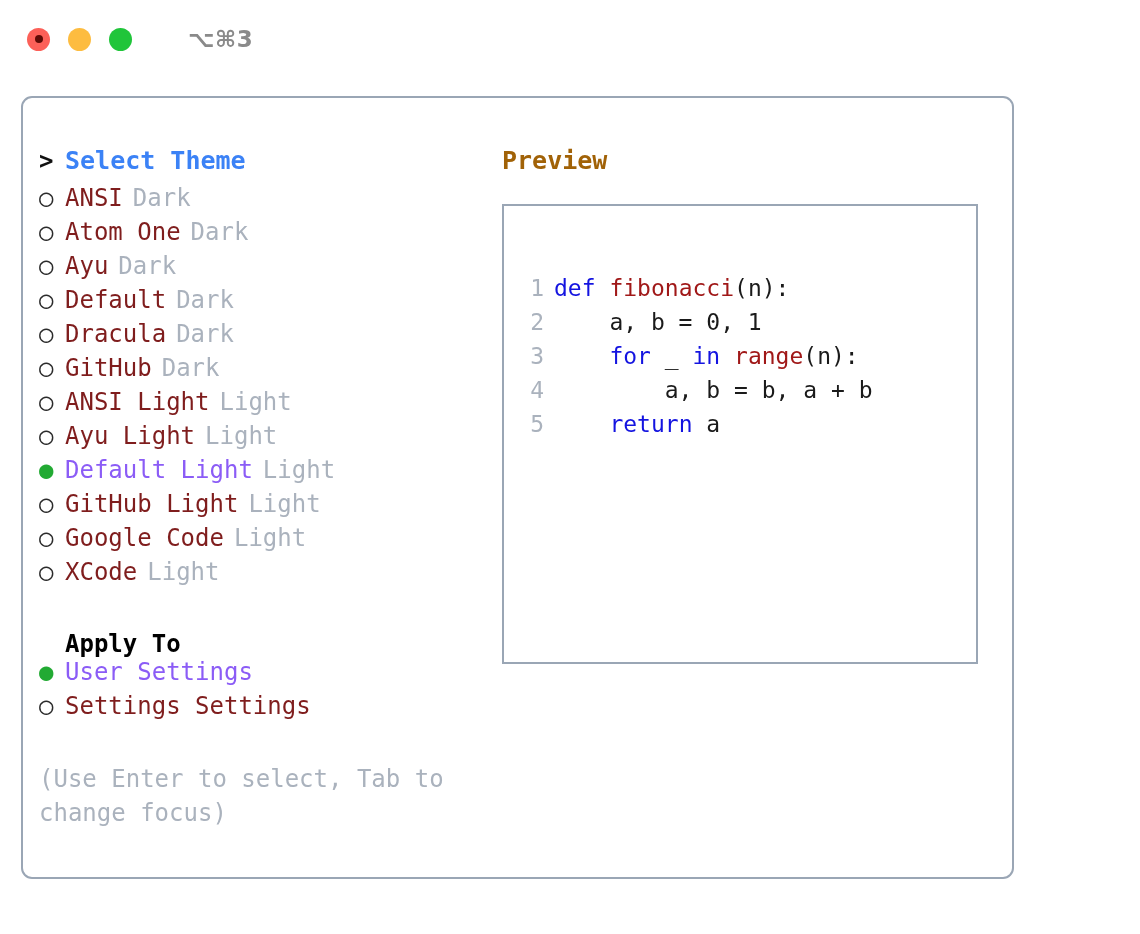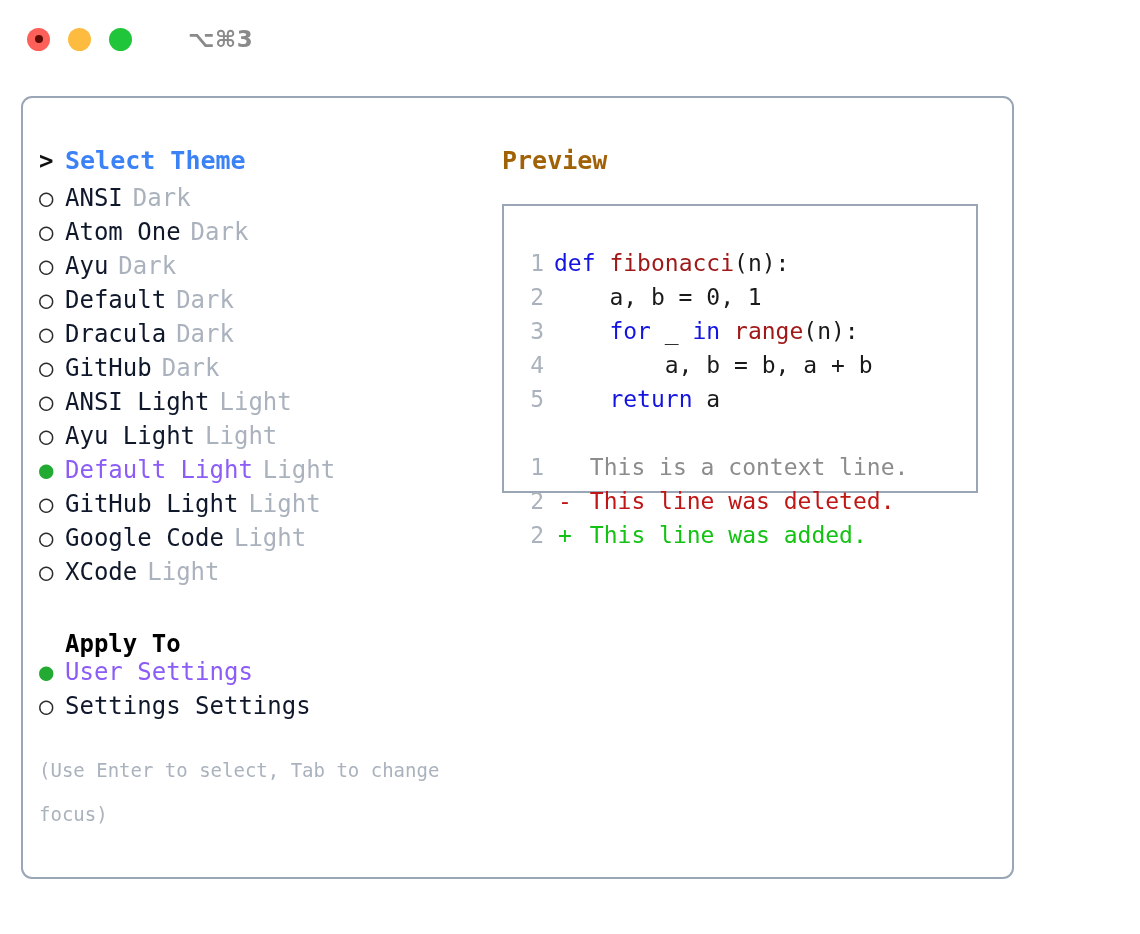--- a/index.html
+++ b/index.html
@@ -104,21 +104,21 @@
 
   .marker {
     display: inline-block;
     width: 26px;
     flex: 0 0 26px;
     color: #2b2b2b;
     font-size: 24px;
   }
   .marker.dot-filled { color: #22aa33; }
 
-  .label { color: #0f172a; }
+  .label { color: #7f1d1d; }
   .label.selected { color: #8b5cf6; }
   .tag {
     color: #aab2bd;
     margin-left: 10px;
   }
 
   .header-row {
     display: flex;
     align-items: baseline;
     height: 38px;
@@ -135,49 +135,49 @@
     display: flex;
     align-items: flex-end;
     height: 36px;
     font-size: 24px;
     font-weight: bold;
     white-space: pre;
   }
   .apply-header .spacer { display:inline-block; width:26px; flex:0 0 26px; }
 
   .hint {
-    margin-top: 22px;
-    font-size: 19px;
+    margin-top: 36px;
+    font-size: 24px;
     color: #aab2bd;
-    line-height: 44px;
+    line-height: 34px;
     width: 420px;
     white-space: pre-wrap;
   }
 
   
   .right-col {
     position: absolute;
     left: 479px;
     top: 48px;
     width: 500px;
   }
   .preview-title {
     font-size: 25px;
     font-weight: bold;
     color: #a16207;
     height: 38px;
   }
   .preview-box {
     margin-top: 20px;
     width: 476px;
-    height: 289px;
+    height: 460px;
     border: 2px solid #9aa6b5;
     box-sizing: border-box;
     background: #ffffff;
-    padding: 40px 0 0 14px;
+    padding: 65px 0 0 14px;
   }
   .code-line {
     height: 34px;
     font-size: 23px;
     white-space: pre;
     line-height: 34px;
   }
   .lno {
     display: inline-block;
     width: 26px;
@@ -258,23 +258,18 @@
 
         <div class="preview-box">
           <div id="code-block">
               <div class="code-line"><span class="lno">1</span><span class="kw">def</span><span class="plain"> </span><span class="fn">fibonacci</span><span class="plain">(n):</span></div>
               <div class="code-line"><span class="lno">2</span><span class="plain">    a, b = 0, 1</span></div>
               <div class="code-line"><span class="lno">3</span><span class="plain">    </span><span class="kw">for</span><span class="plain"> _ </span><span class="kw">in</span><span class="plain"> </span><span class="fn">range</span><span class="plain">(n):</span></div>
               <div class="code-line"><span class="lno">4</span><span class="plain">        a, b = b, a + b</span></div>
               <div class="code-line"><span class="lno">5</span><span class="plain">    </span><span class="kw">return</span><span class="plain"> a</span></div>
             </div>
           <div class="diff-gap"></div>
-          <div id="diff-block">
-              <div class="code-line"><span class="lno">1</span><span class="dmark d-ctx"> </span><span class="d-ctx"> This is a context line.</span></div>
-              <div class="code-line"><span class="lno">2</span><span class="dmark d-del">-</span><span class="d-del"> This line was deleted.</span></div>
-              <div class="code-line"><span class="lno">2</span><span class="dmark d-add">+</span><span class="d-add"> This line was added.</span></div>
-            </div>
         </div>
       </div>
 
     </div>
   </div>
 </div>
 
 </body></html>

